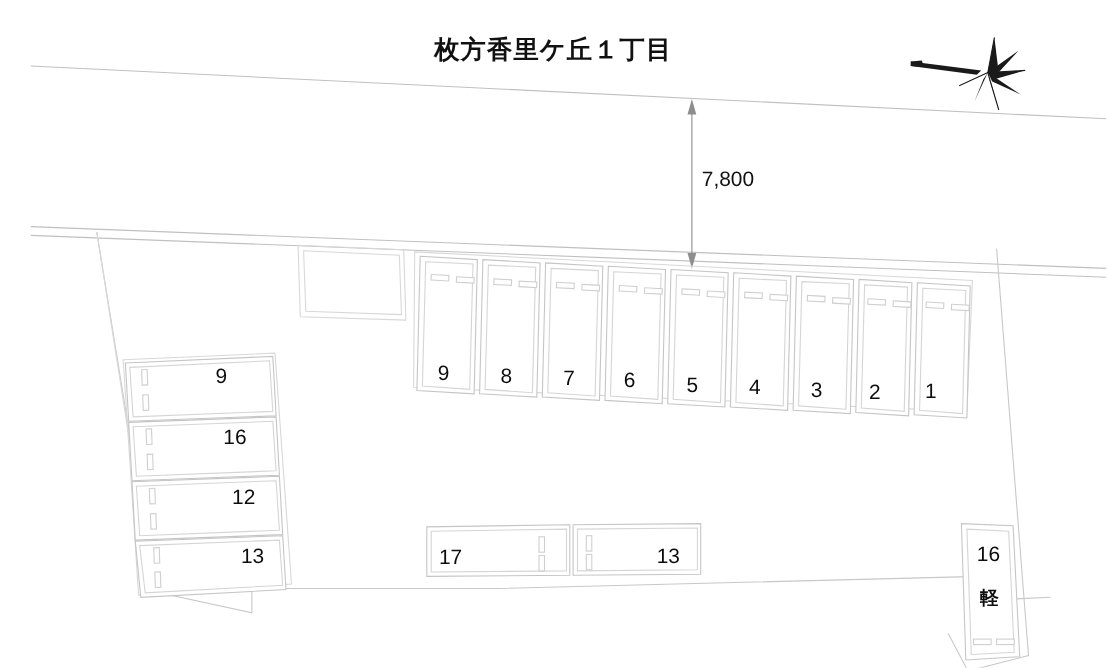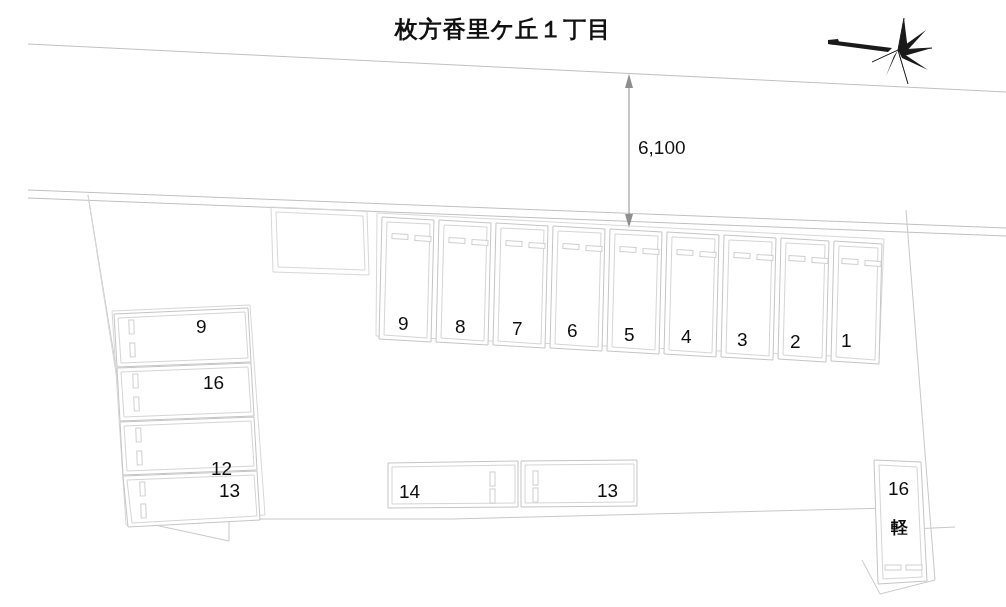--- a/index.html
+++ b/index.html
@@ -2,21 +2,21 @@
 <html><head>
 <meta charset="utf-8">
 <title>枚方香里ケ丘１丁目</title>
 <style>
   html,body{margin:0;padding:0;background:#ffffff;}
   body{
     width:1006px;height:607px;overflow:hidden;
     font-family:"Liberation Sans","DejaVu Sans",sans-serif;
     color:#111;position:relative;
   }
-  #plan-root{position:absolute;left:0;top:0;width:1006px;height:536px;}
+  #plan-root{position:absolute;left:0;top:16px;width:1006px;height:536px;}
   svg#site-plan{display:block;width:1006px;height:607px;}
 
   
   .lot-line      {fill:none;stroke:#c8c8c8;stroke-width:1;}
   .lot-line-soft {fill:none;stroke:#d8d8d8;stroke-width:1;}
   .road-line     {fill:none;stroke:#c0c0c0;stroke-width:1;}
   .stall         {fill:#ffffff;stroke:#c5c5c5;stroke-width:1;}
   .stall-inner   {fill:none;stroke:#d5d5d5;stroke-width:1;}
   .wheel-stop    {fill:#ffffff;stroke:#cfcfcf;stroke-width:1;}
   .dim-line      {fill:none;stroke:#8e8e8e;stroke-width:1;}
@@ -214,36 +214,36 @@
       <polygon class="compass" points="70,32 58,58 66,38"></polygon>
       <polygon class="compass" points="70,32 44,44 66,34"></polygon>
       <path class="compass-thin" d="M 76 0 L 70 32 L 80 66"></path>
       <path class="compass-thin" d="M 44 44 L 70 32 L 104 30"></path>
     </g>
 
   </svg>
 
   <div class="plan-title">枚方香里ケ丘１丁目</div>
 
-  <div class="dim-text" style="left:638px;top:137px;">6,100</div>
+  <div class="dim-text" style="left:638px;top:137px;">7,800</div>
 
   <div class="stall-num" style="left:841px;top:330px;">1</div>
   <div class="stall-num" style="left:790px;top:331px;">2</div>
   <div class="stall-num" style="left:737px;top:329px;">3</div>
   <div class="stall-num" style="left:681px;top:326px;">4</div>
   <div class="stall-num" style="left:624px;top:324px;">5</div>
   <div class="stall-num" style="left:567px;top:320px;">6</div>
   <div class="stall-num" style="left:512px;top:318px;">7</div>
   <div class="stall-num" style="left:455px;top:316px;">8</div>
   <div class="stall-num" style="left:398px;top:313px;">9</div>
 
   <div class="stall-num" style="left:196px;top:316px;">9</div>
   <div class="stall-num" style="left:203px;top:372px;">16</div>
-  <div class="stall-num" style="left:211px;top:426px;margin-top:32px;">12</div>
+  <div class="stall-num" style="left:211px;top:426px;">12</div>
   <div class="stall-num" style="left:219px;top:480px;">13</div>
 
-  <div class="stall-num" style="left:399px;top:481px;">14</div>
+  <div class="stall-num" style="left:399px;top:481px;">17</div>
   <div class="stall-num" style="left:597px;top:480px;">13</div>
 
   <div class="stall-num" style="left:888px;top:478px;">16</div>
   <div class="stall-sub" style="left:891px;top:516px;">軽</div>
 
 </div>
 
 </body></html>

